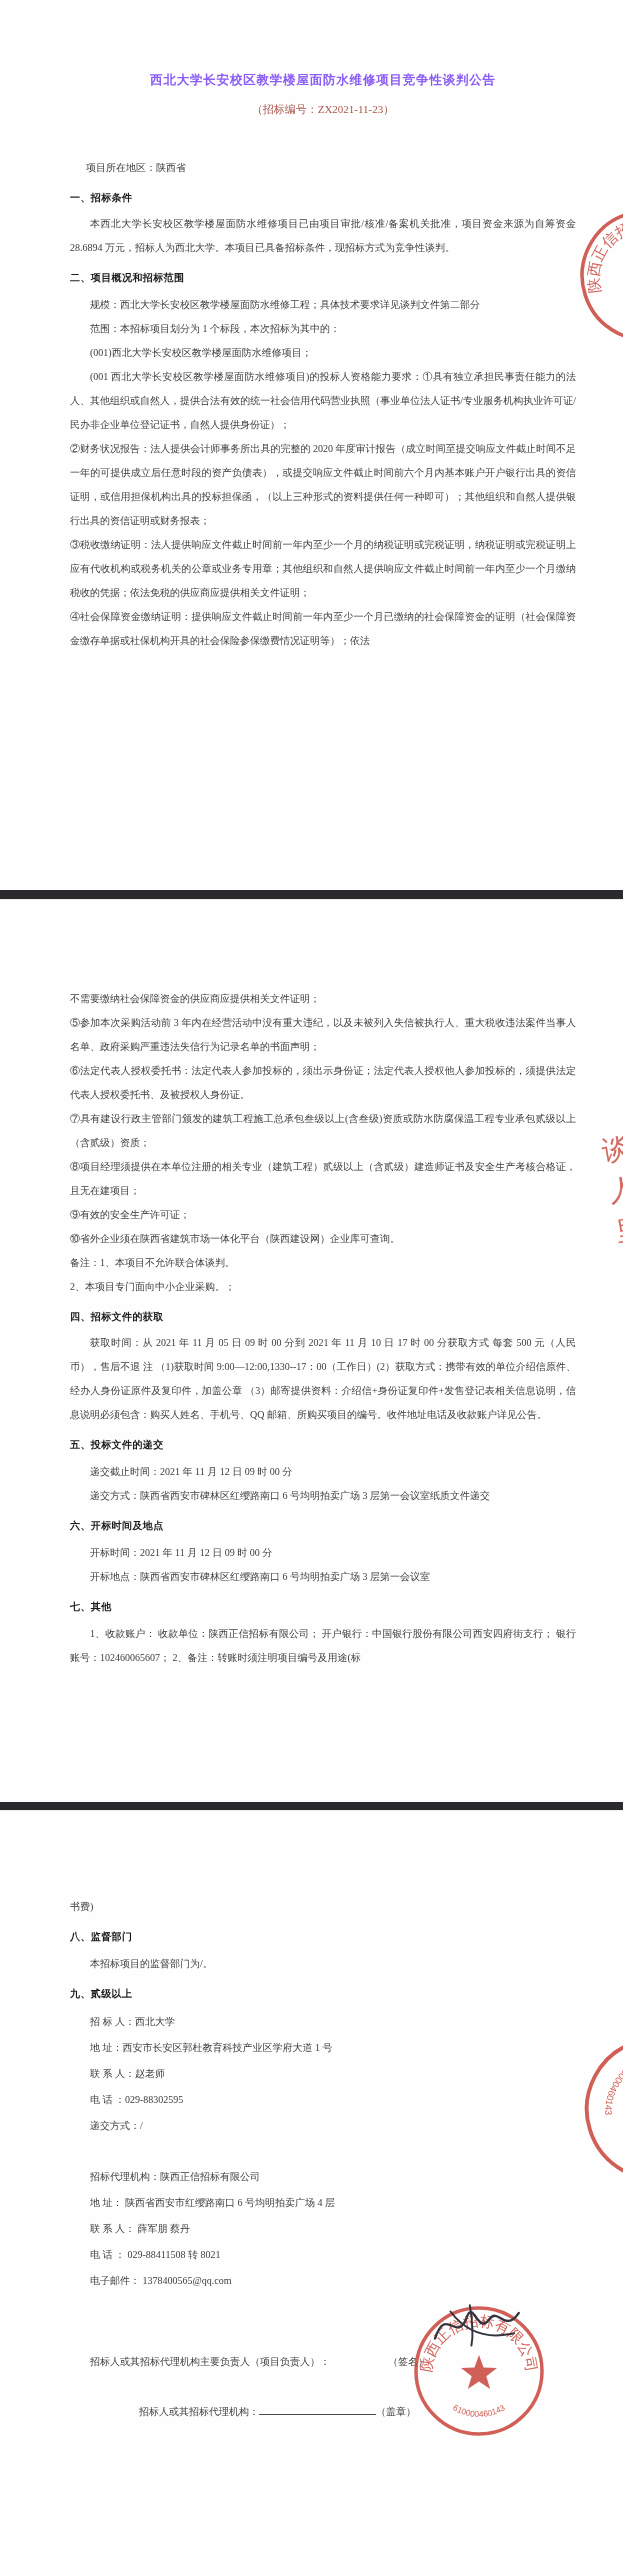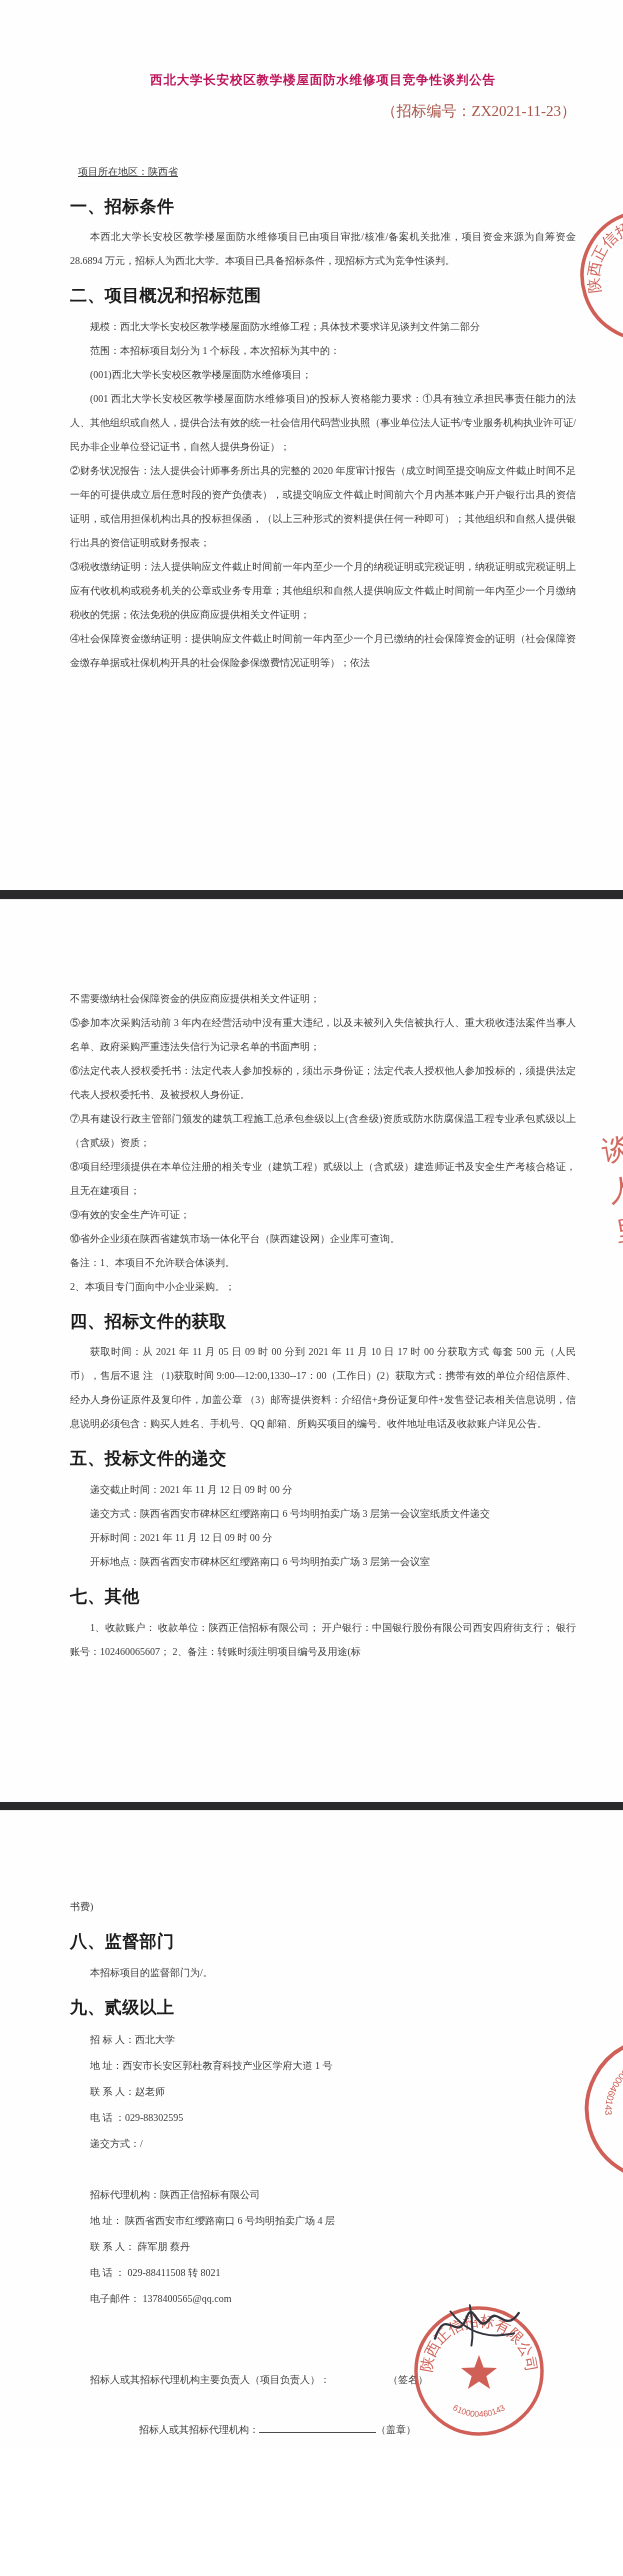--- a/index.html
+++ b/index.html
@@ -6,25 +6,25 @@
   .doc{position:relative;width:624px;margin:0;background:#ffffff;
        font-family:"Liberation Serif",serif;color:#3d3d3d;}
   .page{position:relative;overflow:hidden;background:#fefefe;}
   .page-inner{padding:0 48px 0 70px;}
   .page-1{height:890px;}
   .page-2{height:902px;}
   .page-3{height:638px;}
   .page-band{height:8.6px;background:#2a2a2c;border-bottom:1.6px solid #ececec;}
 
   .title{margin:72px 0 0 0;text-align:center;font-size:12.5px;font-weight:bold;
-         color:#be185d;letter-spacing:0.8px;}
-  .code{margin:12.5px 0 0 0;text-align:right;font-size:15px;color:#a8564a;}
-  .region{margin:39px 0 0 8px;text-decoration:underline;}
-
-  h2{font-family:"Liberation Sans",sans-serif;font-size:17px;font-weight:bold;
+         color:#8b5cf6;letter-spacing:0.8px;}
+  .code{margin:12.5px 0 0 0;text-align:center;font-size:11px;color:#a8564a;}
+  .region{margin:39px 0 0 16px;}
+
+  h2{font-family:"Liberation Sans",sans-serif;font-size:10px;font-weight:bold;
      color:#1c1c1c;margin:11px 0 7.8px 0;letter-spacing:0.4px;}
   p{margin:0;font-size:10px;line-height:24px;text-align:justify;color:#3d3d3d;}
   p.indent{text-indent:2em;}
   .contact p{line-height:26px;}
   .contact{margin-top:1.6px;}
   .agency{margin-top:25px;}
 
   .sig-block{margin-top:56px;position:relative;}
   .sig-line1{text-indent:2em;line-height:24px;}
   .sig-gap{display:inline-block;width:58px;}
@@ -100,20 +100,21 @@
       <p>备注：1、本项目不允许联合体谈判。</p>
       <p>2、本项目专门面向中小企业采购。；</p>
 
       <h2>四、招标文件的获取</h2>
       <p class="indent">获取时间：从 2021 年 11 月 05 日 09 时 00 分到 2021 年 11 月 10 日 17 时 00 分获取方式 每套 500 元（人民币），售后不退 注 （1)获取时间 9:00—12:00,1330--17：00（工作日）(2）获取方式：携带有效的单位介绍信原件、经办人身份证原件及复印件，加盖公章 （3）邮寄提供资料：介绍信+身份证复印件+发售登记表相关信息说明，信息说明必须包含：购买人姓名、手机号、QQ 邮箱、所购买项目的编号。收件地址电话及收款账户详见公告。</p>
 
       <h2>五、投标文件的递交</h2>
       <p class="indent">递交截止时间：2021 年 11 月 12 日 09 时 00 分</p>
       <p class="indent">递交方式：陕西省西安市碑林区红缨路南口 6 号均明拍卖广场 3 层第一会议室纸质文件递交</p>
 
+      <h2>六、开标时间及地点</h2>
       <p class="indent">开标时间：2021 年 11 月 12 日 09 时 00 分</p>
       <p class="indent">开标地点：陕西省西安市碑林区红缨路南口 6 号均明拍卖广场 3 层第一会议室</p>
 
       <h2>七、其他</h2>
       <p class="indent">1、收款账户： 收款单位：陕西正信招标有限公司； 开户银行：中国银行股份有限公司西安四府街支行； 银行账号：102460065607； 2、备注：转账时须注明项目编号及用途(标</p>
     </div>
 
     <div class="stamp-fragments">
       <span>谈</span>
       <span>人</span>

